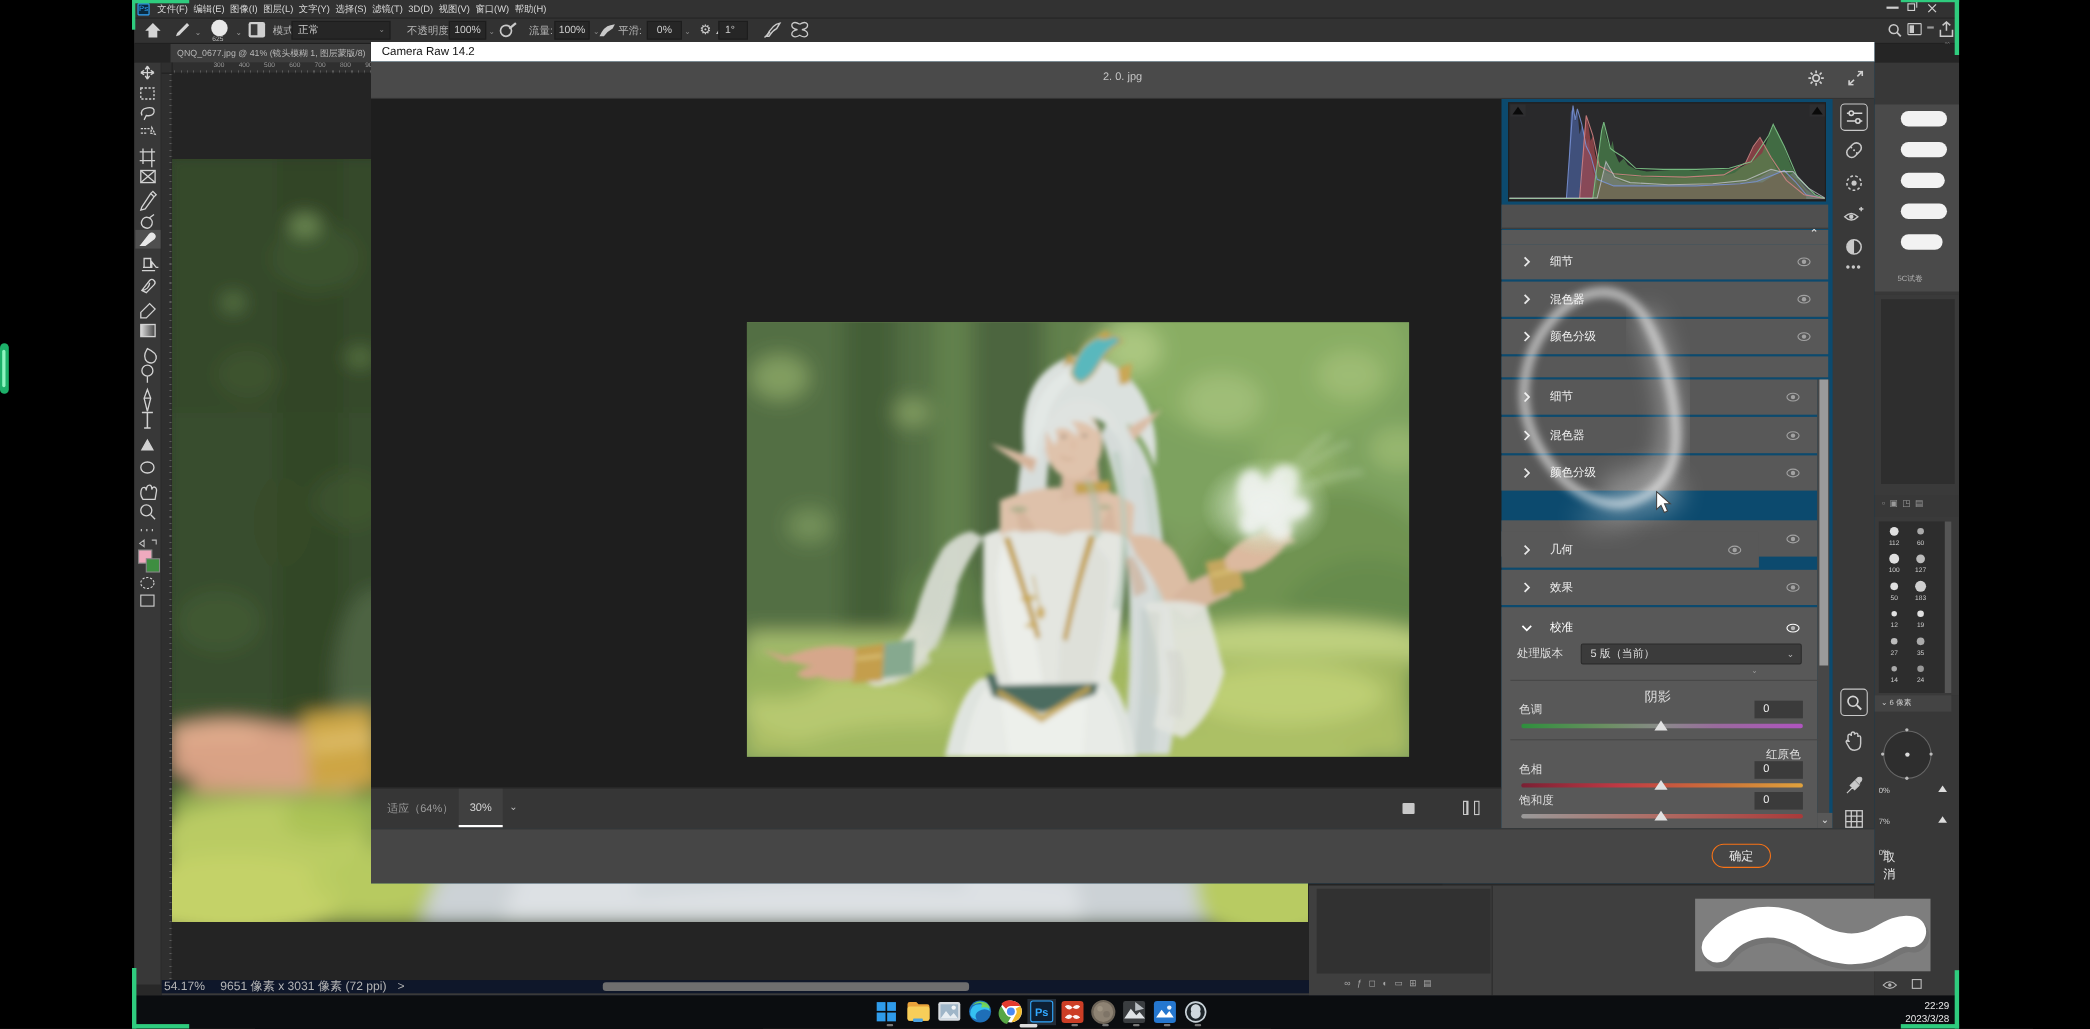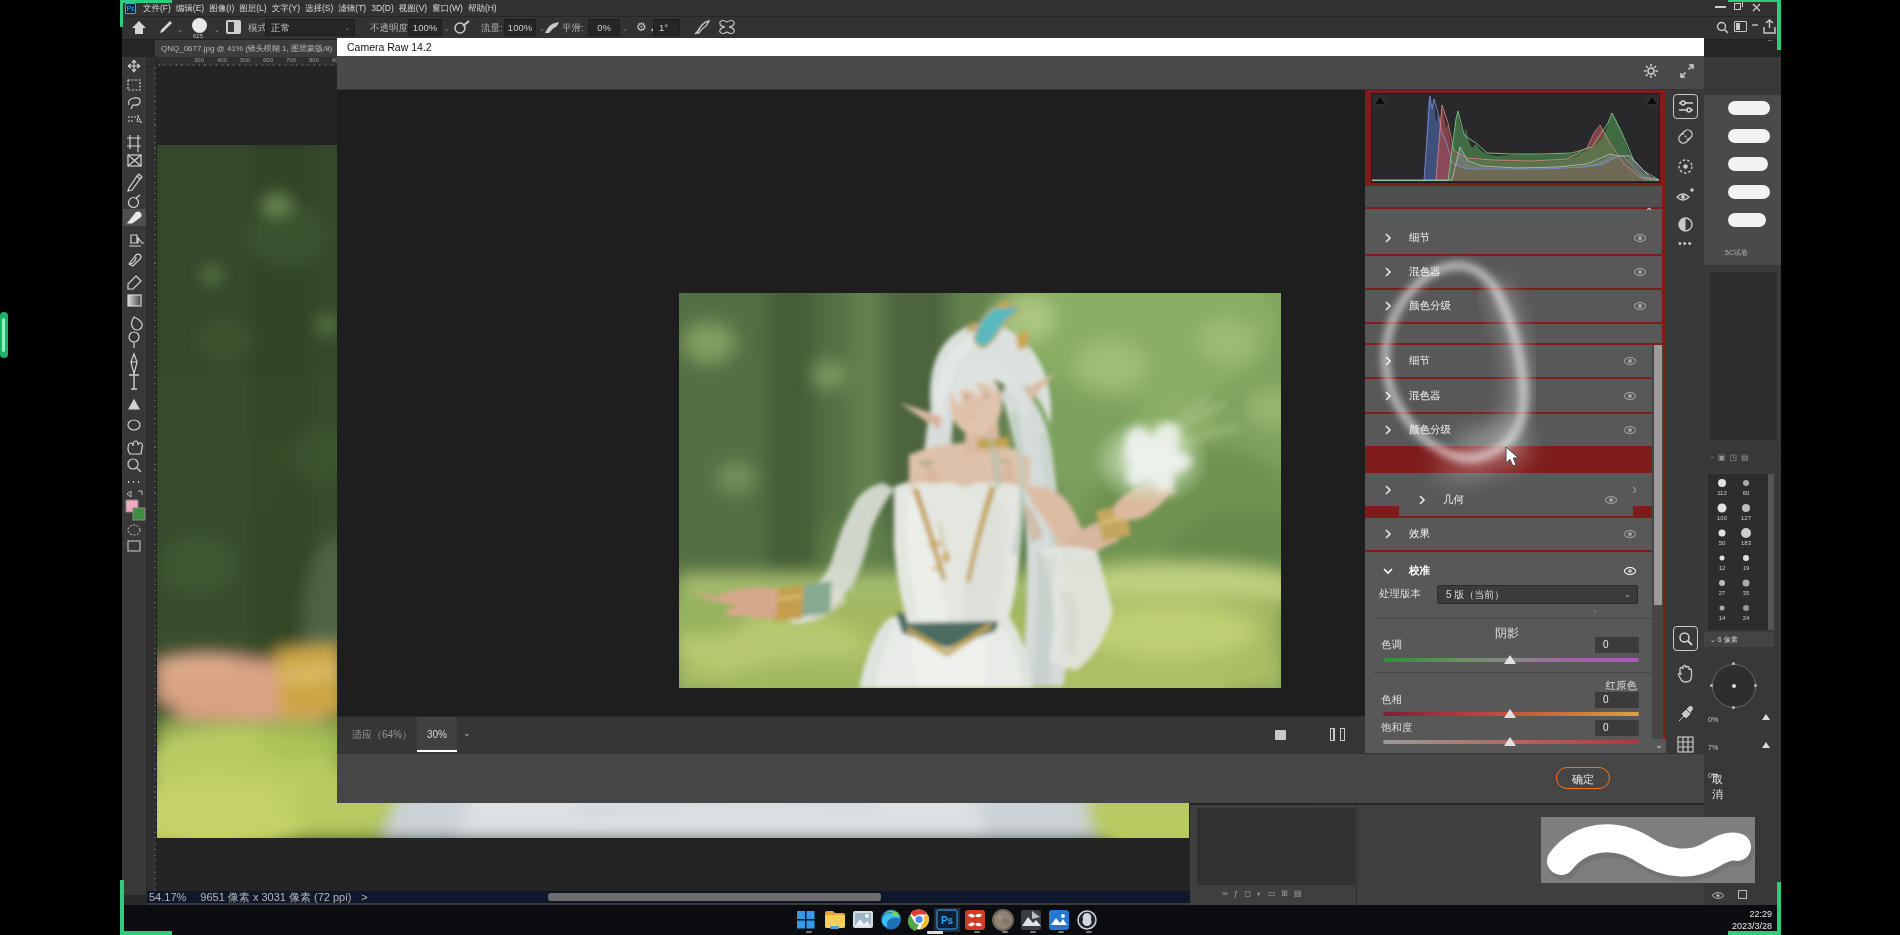--- a/index.html
+++ b/index.html
@@ -363,23 +363,24 @@
     <div class="abs" style="left:805px;top:931px;width:16px;height:3px;background:#ddd;border-radius:1px;"></div>
     <div class="abs" style="left:852px;top:931px;width:6px;height:2px;background:#777;border-radius:1px;"></div>
     <div class="abs" style="left:880px;top:931px;width:6px;height:2px;background:#777;border-radius:1px;"></div>
     <div class="abs" style="left:908px;top:931px;width:6px;height:2px;background:#777;border-radius:1px;"></div>
     <div class="abs" style="left:936px;top:931px;width:6px;height:2px;background:#777;border-radius:1px;"></div>
     <div class="abs" style="left:964px;top:931px;width:6px;height:2px;background:#777;border-radius:1px;"></div>
   </div>
   <div class="abs" style="left:1595px;top:908px;width:55px;height:24px;color:#e8e8e8;font-size:9px;text-align:right;line-height:12px;">22:29<br>2023/3/28</div>
 </div>
 
-<div id="dlg" class="abs" style="left:337px;top:38px;width:1367px;height:765px;background:#7f1d1d;">
+<div id="dlg" class="abs" style="left:337px;top:38px;width:1367px;height:765px;background:#0c4a6e;">
   <div class="abs" style="left:0;top:0;width:1367px;height:18px;background:#fff;color:#111;font-size:10.5px;line-height:18px;padding-left:10px;">Camera Raw 14.2</div>
   <div class="abs" style="left:0;top:18px;width:1367px;height:34px;background:#4a4a4a;border-bottom:1px solid #333;"></div>
+  <div class="abs" style="left:0;top:27px;width:1367px;height:14px;color:#c5c5c5;font-size:10px;text-align:center;">2. 0. jpg</div>
   <div class="abs" id="dlgtopicons">
     <svg class="abs" style="left:1306px;top:25px;" width="16" height="16" viewBox="0 0 16 16">
         <circle cx="8" cy="8" r="3" fill="none" stroke="#cfcfcf" stroke-width="1.5"></circle>
         <g stroke="#cfcfcf" stroke-width="1.5">
           <path d="M8 1 V3.5 M8 12.5 V15 M1 8 H3.5 M12.5 8 H15 M3 3 L4.8 4.8 M11.2 11.2 L13 13 M13 3 L11.2 4.8 M4.8 11.2 L3 13"></path>
         </g>
       </svg>
     <svg class="abs" style="left:1343px;top:26px;" width="14" height="14" viewBox="0 0 14 14">
         <g stroke="#cfcfcf" stroke-width="1.5" fill="none">
           <path d="M8.5 5.5 L13 1 M9 1 L13 1 L13 5 M5.5 8.5 L1 13 M1 9 L1 13 L5 13"></path>
@@ -631,40 +632,40 @@
           <span class="lbl">颜色分级</span>
           <span class="eye"></span>
         </div>
       <div class="crrow" style="top:410px;height:33px;width:287px;margin-top:25px;">
           <svg class="chev" viewBox="0 0 10 10">
             <path d="M3 1 L7 5 L3 9" stroke="#e8e8e8" stroke-width="1.6" fill="none"></path>
           </svg>
           <span class="lbl">光学</span>
           <span class="eye"></span>
         </div>
-      <div class="crrow" style="top:445px;height:33px;width:234px;margin-left:34px;">
+      <div class="crrow" style="top:445px;height:33px;width:234px;">
           <svg class="chev" viewBox="0 0 10 10">
             <path d="M3 1 L7 5 L3 9" stroke="#e8e8e8" stroke-width="1.6" fill="none"></path>
           </svg>
           <span class="lbl">几何</span>
           <span class="eye"></span>
         </div>
       <div class="crrow" style="top:480px;height:32px;width:287px;">
           <svg class="chev" viewBox="0 0 10 10">
             <path d="M3 1 L7 5 L3 9" stroke="#e8e8e8" stroke-width="1.6" fill="none"></path>
           </svg>
           <span class="lbl">效果</span>
           <span class="eye"></span>
         </div>
       <div class="crrow" style="top:514px;height:201px;width:287px;"></div>
       <div class="crrow" style="top:518px;height:29px;width:287px;background:none;">
           <svg class="chev" viewBox="0 0 10 10">
             <path d="M1 3 L5 7 L9 3" stroke="#fff" stroke-width="1.6" fill="none"></path>
           </svg>
-          <span class="lbl" style="color:#fff;font-weight:bold;">校准</span>
+          <span class="lbl" style="color:#fff;">校准</span>
           <span class="eye" style="opacity:1;border-color:#fff;"></span>
         </div>
     </div>
 
     <div class="abs" style="left:1315px;top:307px;width:11px;height:408px;background:#474747;"></div>
     <div class="abs" style="left:1317px;top:307px;width:8px;height:260px;background:#9b9b9b;"></div>
     <div class="abs" style="left:1315px;top:701px;width:14px;height:14px;background:#585858;color:#ddd;font-size:9px;text-align:center;line-height:13px;">⌄</div>
 
     <div class="abs" style="left:1042px;top:549px;color:#ddd;font-size:10.5px;">处理版本</div>
     <div class="abs" style="left:1100px;top:547px;width:201px;height:19px;background:#3b3b3b;border:1px solid #2b2b2b;border-radius:2px;color:#ddd;font-size:10px;line-height:18px;padding-left:8px;">5 版（当前）<span style="float:right;margin-right:6px;color:#bbb;font-size:8px;">⌄</span></div>

